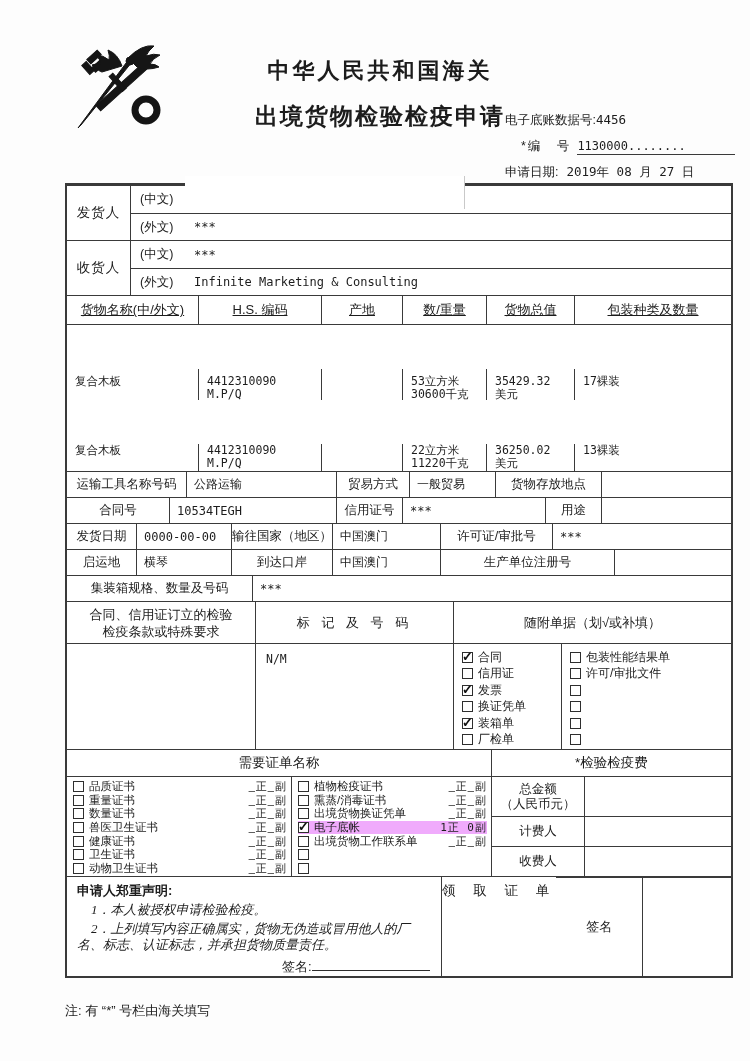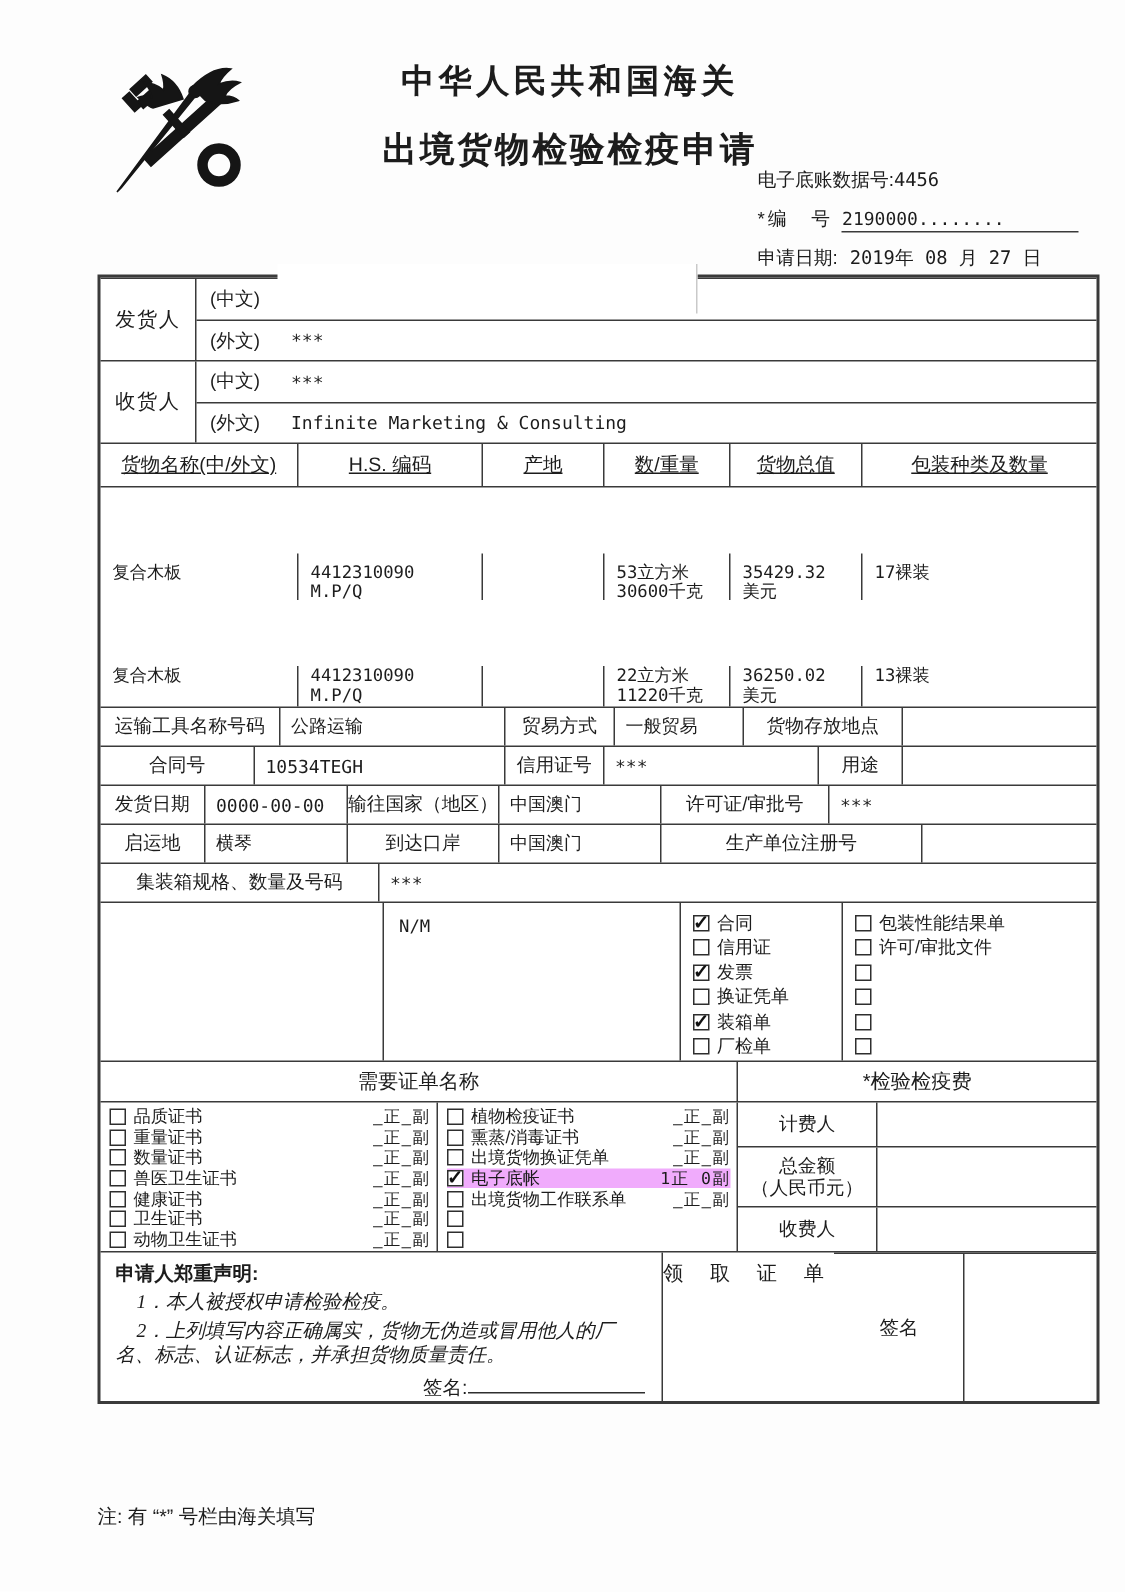--- a/index.html
+++ b/index.html
@@ -9,26 +9,26 @@
     background: #fdfdfd;
     font-family: "Liberation Sans", sans-serif;
     color: #1c1c1c;
     overflow: hidden;
   }
   .mono { font-family: "DejaVu Sans Mono", monospace; }
   .pre { white-space: pre-line; }
 
   
   .logo { position: absolute; left: 70px; top: 36px; width: 104px; height: 104px; }
-  .titles { position: absolute; left: 240px; top: 39px; width: 280px; text-align: center; }
+  .titles { position: absolute; left: 240px; top: 56px; width: 280px; text-align: center; }
   .title1 { font-size: 22px; font-weight: bold; letter-spacing: 3px; }
   .title2 { font-size: 23px; font-weight: bold; letter-spacing: 2px; margin-top: 15px; }
   .meta { position: absolute; left: 505px; top: 112px; width: 240px; font-size: 12.5px; }
   .meta-row { margin-bottom: 9px; display: flex; align-items: baseline; }
-  .serial-label { letter-spacing: 2px; white-space: nowrap; }
+  .serial-label { letter-spacing: 2px; white-space: nowrap; margin-left: 16px; }
   .serial-value { border-bottom: 1.5px solid #3a3a3a; min-width: 158px; display: inline-block;
                   margin-left: 6px; font-size: 12px; padding-bottom: 1px; }
   .date-value { margin-left: 8px; font-size: 12.5px; white-space: nowrap; }
 
   
   .form { position: absolute; left: 65px; top: 183px; width: 668px; border: 2px solid #3a3a3a; background: #fff; }
   .sec { border-top: 1px solid #3a3a3a; }
   .sec:first-child { border-top: none; }
 
   
@@ -146,21 +146,21 @@
   <div class="title2">出境货物检验检疫申请</div>
 </div>
 
 <div class="meta">
   <div class="meta-row">
     <span>电子底账数据号:</span>
       <span class="mono">4456</span>
   </div>
   <div class="meta-row">
     <span class="serial-label">*编　号</span>
-    <span class="serial-value mono">2190000........</span>
+    <span class="serial-value mono">1130000........</span>
   </div>
   <div class="meta-row" style="margin-bottom:0;">
     <span>申请日期:</span>
     <span class="date-value mono">2019年 08 月 27 日</span>
   </div>
 </div>
 
 <div class="form">
   <div class="redact-patch"></div>
 
@@ -254,20 +254,26 @@
     <div class="tl" style="width:101px">到达口岸</div>
     <div class="tv" style="width:108px;font-family:'Liberation Sans',sans-serif">中国澳门</div>
     <div class="tl" style="width:174px">生产单位注册号</div>
     <div class="tv grow"></div>
   </div>
   <div class="trow">
     <div class="tl" style="width:185px">集装箱规格、数量及号码</div>
     <div class="tv grow">***</div>
   </div>
 
+  <div class="marks-h sec">
+    <div class="pre" style="width:188px">合同、信用证订立的检验
+检疫条款或特殊要求</div>
+    <div style="width:198px;letter-spacing:4px">标 记 及 号 码</div>
+    <div style="flex:1">随附单据（划√或补填）</div>
+  </div>
   <div class="marks-b">
     <div class="cell" style="width:188px"></div>
     <div class="cell nm" style="width:198px">N/M</div>
     <div class="cell docs-col" style="width:108px">
       <div class="doc-item">
           <span class="cb checked"></span>
           <span>合同</span>
         </div>
       <div class="doc-item">
           <span class="cb"></span>
@@ -389,27 +395,27 @@
       <div class="cert-item">
           <span class="cb"></span>
           <span></span>
         </div>
       <div class="cert-item">
           <span class="cb"></span>
           <span></span>
         </div>
     </div>
     <div class="fee" style="flex:1;display:flex;flex-direction:column">
-      <div class="fee-row" style="flex:1">
-        <div class="fee-label">计费人</div>
-        <div class="fee-value"></div>
-      </div>
       <div class="fee-row" style="flex:1.35">
         <div class="fee-label">总金额
 （人民币元）</div>
+        <div class="fee-value"></div>
+      </div>
+      <div class="fee-row" style="flex:1">
+        <div class="fee-label">计费人</div>
         <div class="fee-value"></div>
       </div>
       <div class="fee-row" style="flex:1">
         <div class="fee-label">收费人</div>
         <div class="fee-value"></div>
       </div>
     </div>
   </div>
 
   <div class="decl sec">

